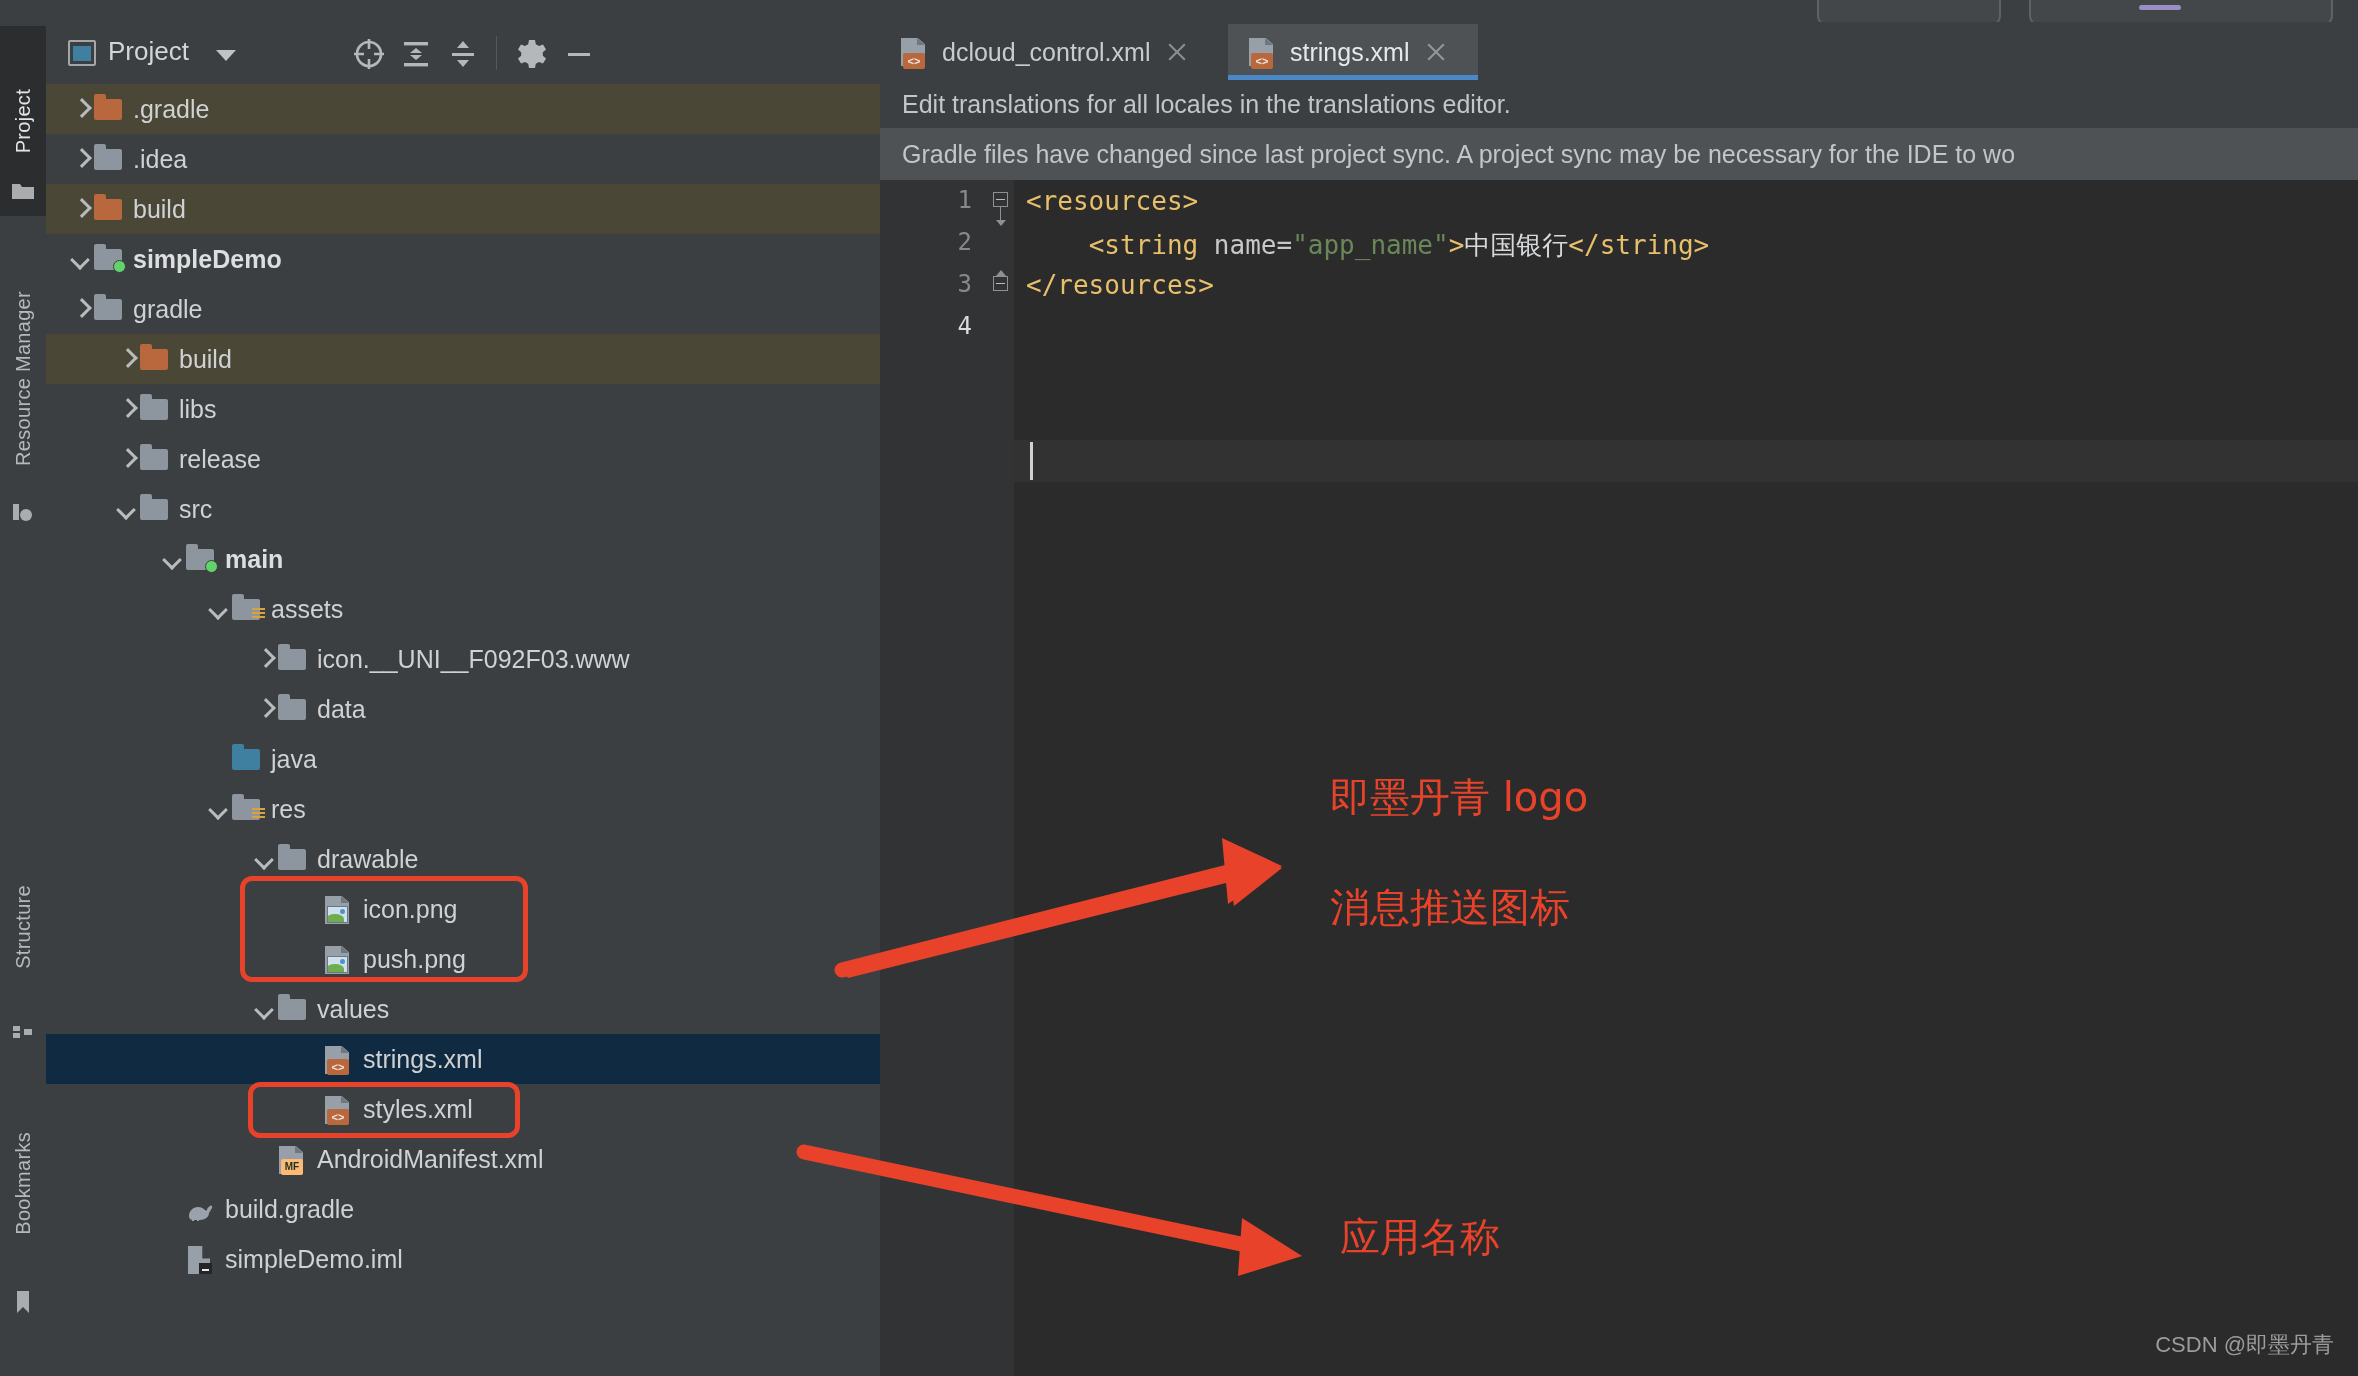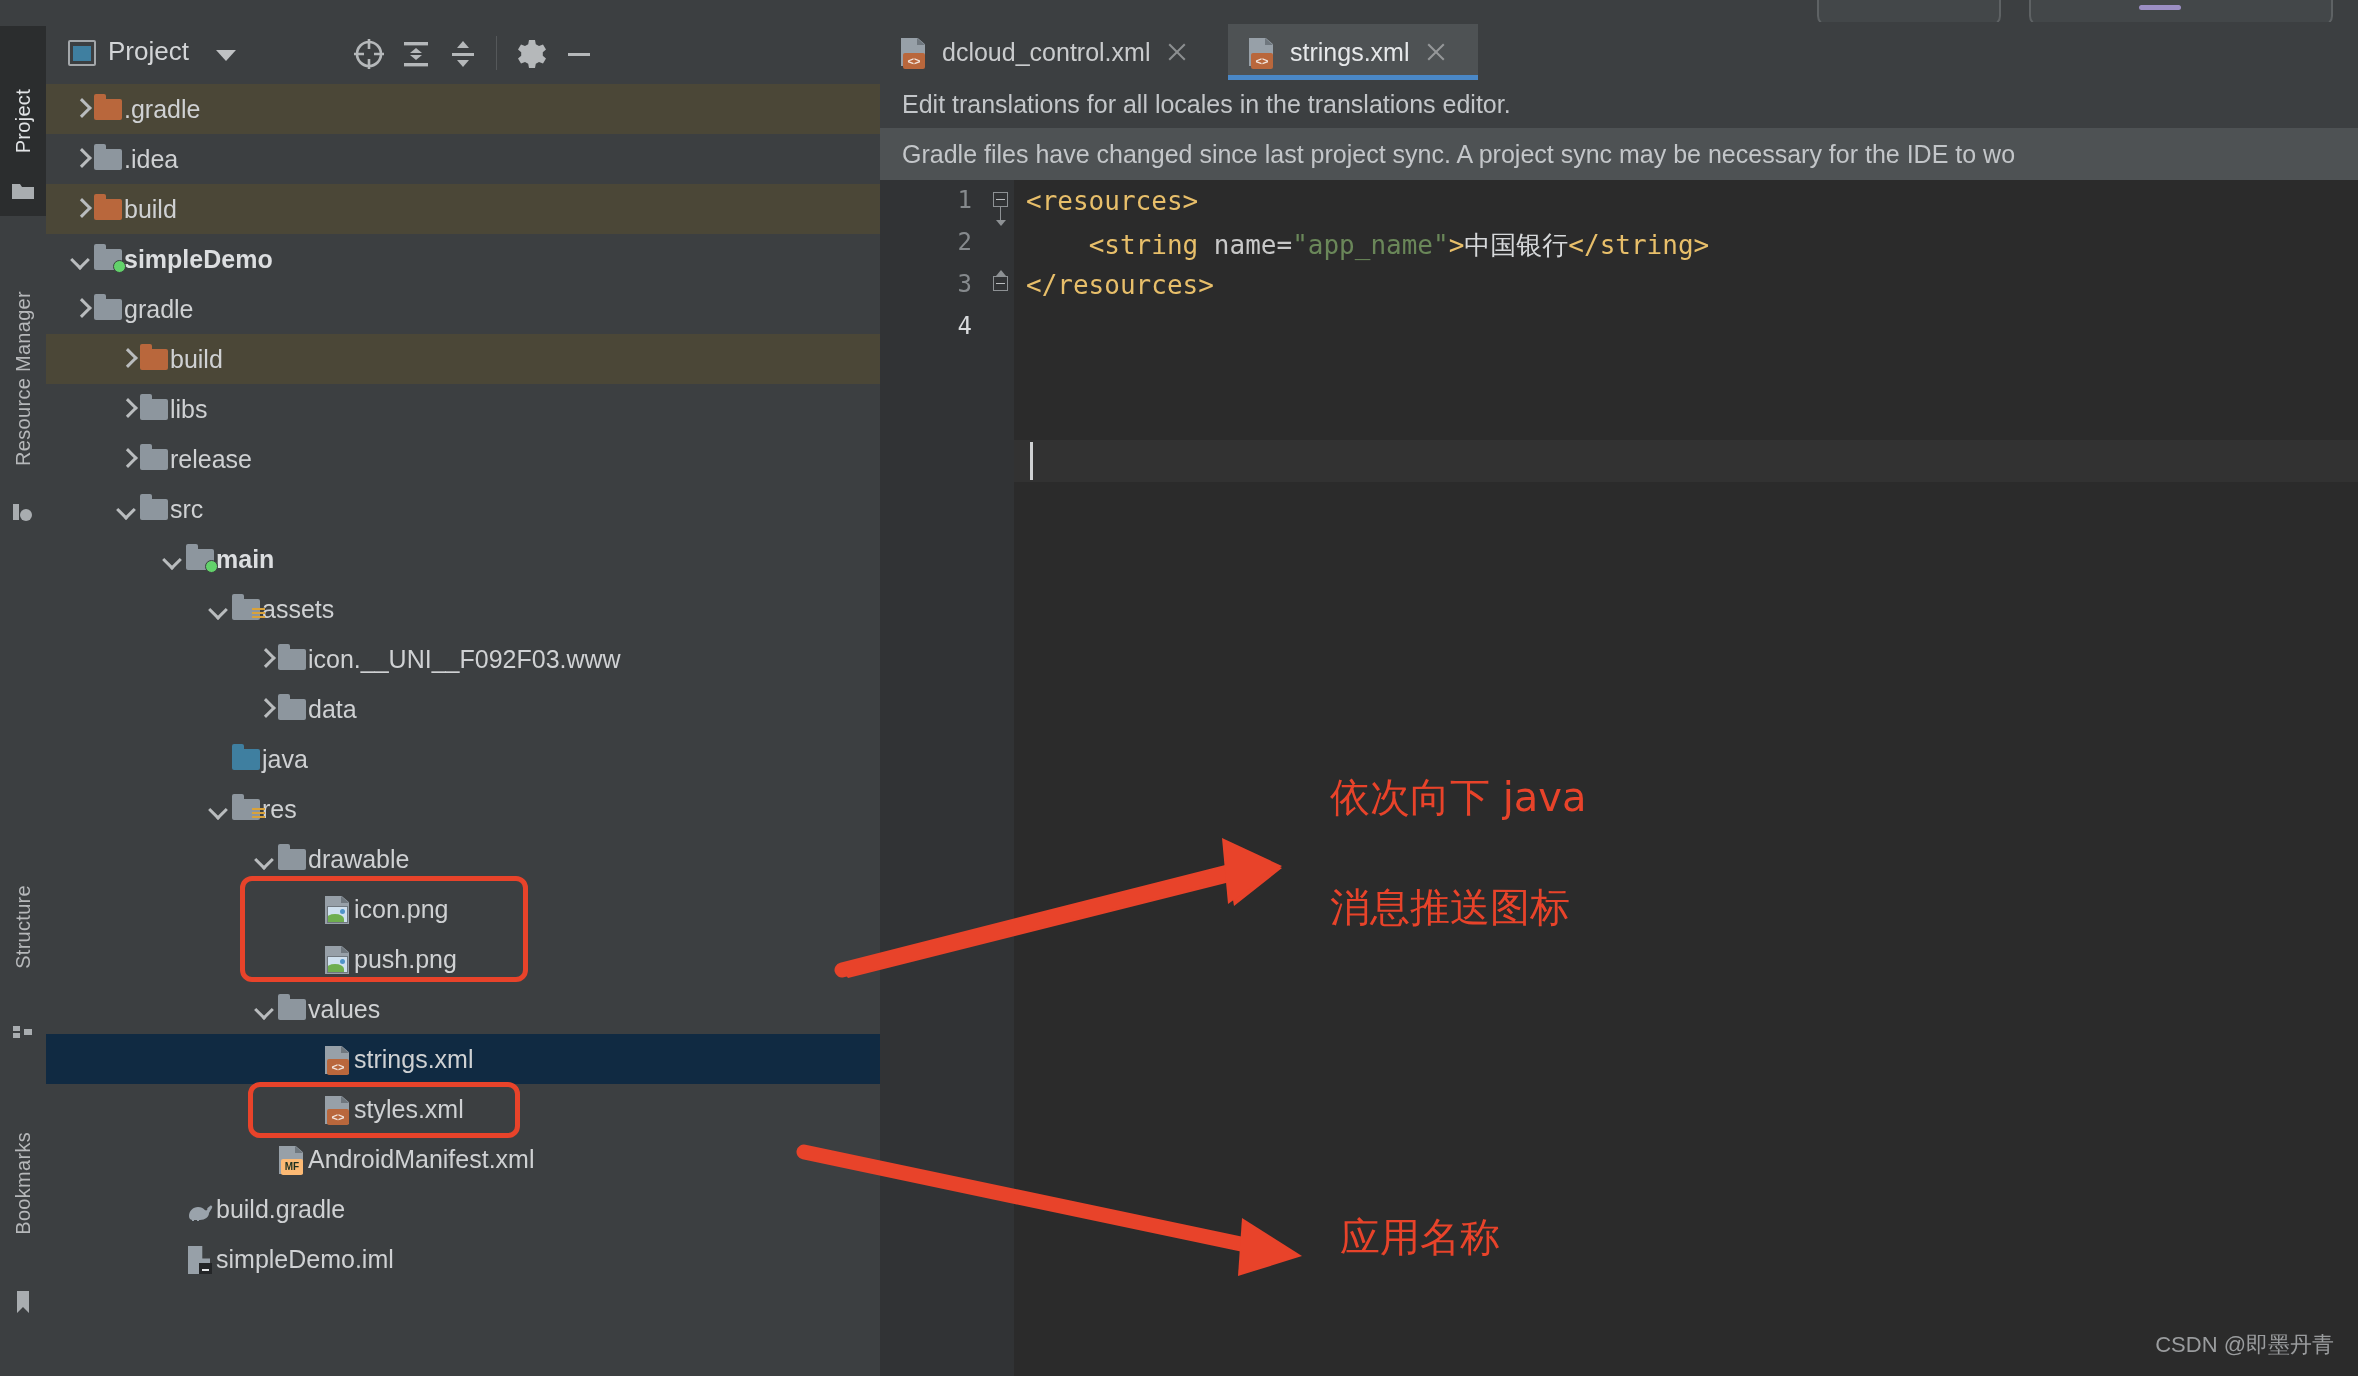--- a/index.html
+++ b/index.html
@@ -40,21 +40,21 @@
   .tbsep{position:absolute;top:14px;width:1px;height:34px;background:#55585a;}
 
   
   .tree{position:absolute;left:0;top:62px;width:834px;height:1292px;overflow:hidden;}
   .row{position:relative;height:50px;display:flex;align-items:center;white-space:nowrap;}
   .row.excluded{background:#4b4737;}
   .row.selected{background:#102a42;}
   .arrow{width:26px;height:26px;flex:0 0 26px;position:relative;}
   .arrow.closed::before{content:"";position:absolute;left:7px;top:5px;width:11px;height:11px;border-right:3px solid #b9bcbe;border-top:3px solid #b9bcbe;transform:rotate(45deg);}
   .arrow.open::before{content:"";position:absolute;left:5px;top:7px;width:11px;height:11px;border-right:3px solid #b9bcbe;border-bottom:3px solid #b9bcbe;transform:rotate(45deg);}
-  .label{font-size:25px;color:#cfd1d3;margin-left:0;}
+  .label{font-size:25px;color:#cfd1d3;margin-left:9px;}
   .label.bold{font-weight:bold;color:#dcdee0;}
   .ico{position:relative;width:30px;height:28px;flex:0 0 30px;}
   
   .folder{position:absolute;left:0;top:4px;width:28px;height:21px;background:#8d969e;border-radius:0 2px 2px 2px;}
   .folder::before{content:"";position:absolute;left:0;top:-5px;width:12px;height:6px;background:#8d969e;border-radius:2px 2px 0 0;}
   .folder.orange,.folder.orange::before{background:#b9673c;}
   .folder.blue,.folder.blue::before{background:#3f7fa0;}
   .dot{position:absolute;right:-2px;bottom:0px;width:11px;height:11px;border-radius:50%;background:#62d26a;border:1px solid #3c3f41;}
   .stripes{position:absolute;right:-3px;bottom:-1px;width:13px;height:16px;}
   .stripes i{display:block;height:2px;background:#d9a23a;margin-bottom:2px;}
@@ -509,18 +509,18 @@
     <path d="M12 150 L408 52 L396 24 L452 48 L404 86 L400 62 L18 158 Z" fill="#e8432a"></path>
     <path d="M12 150 L406 50" stroke="#e8432a" stroke-width="15" stroke-linecap="round" fill="none"></path>
     <path d="M392 18 L452 46 L398 84 Z" fill="#e8432a"></path>
   </svg>
 
   <svg class="arrowsvg" style="left:790px;top:1090px;width:520px;height:190px;" viewBox="0 0 520 190">
     <path d="M14 62 L470 158" stroke="#e8432a" stroke-width="15" stroke-linecap="round" fill="none"></path>
     <path d="M452 128 L512 166 L448 186 Z" fill="#e8432a"></path>
   </svg>
 
-  <div class="anno" style="left:1330px;top:770px;">依次向下 java</div>
+  <div class="anno" style="left:1330px;top:770px;">即墨丹青 logo</div>
   <div class="anno" style="left:1330px;top:880px;">消息推送图标</div>
   <div class="anno" style="left:1340px;top:1210px;">应用名称</div>
 
   <div class="watermark">CSDN @即墨丹青</div>
 </div>
 
 </body></html>

